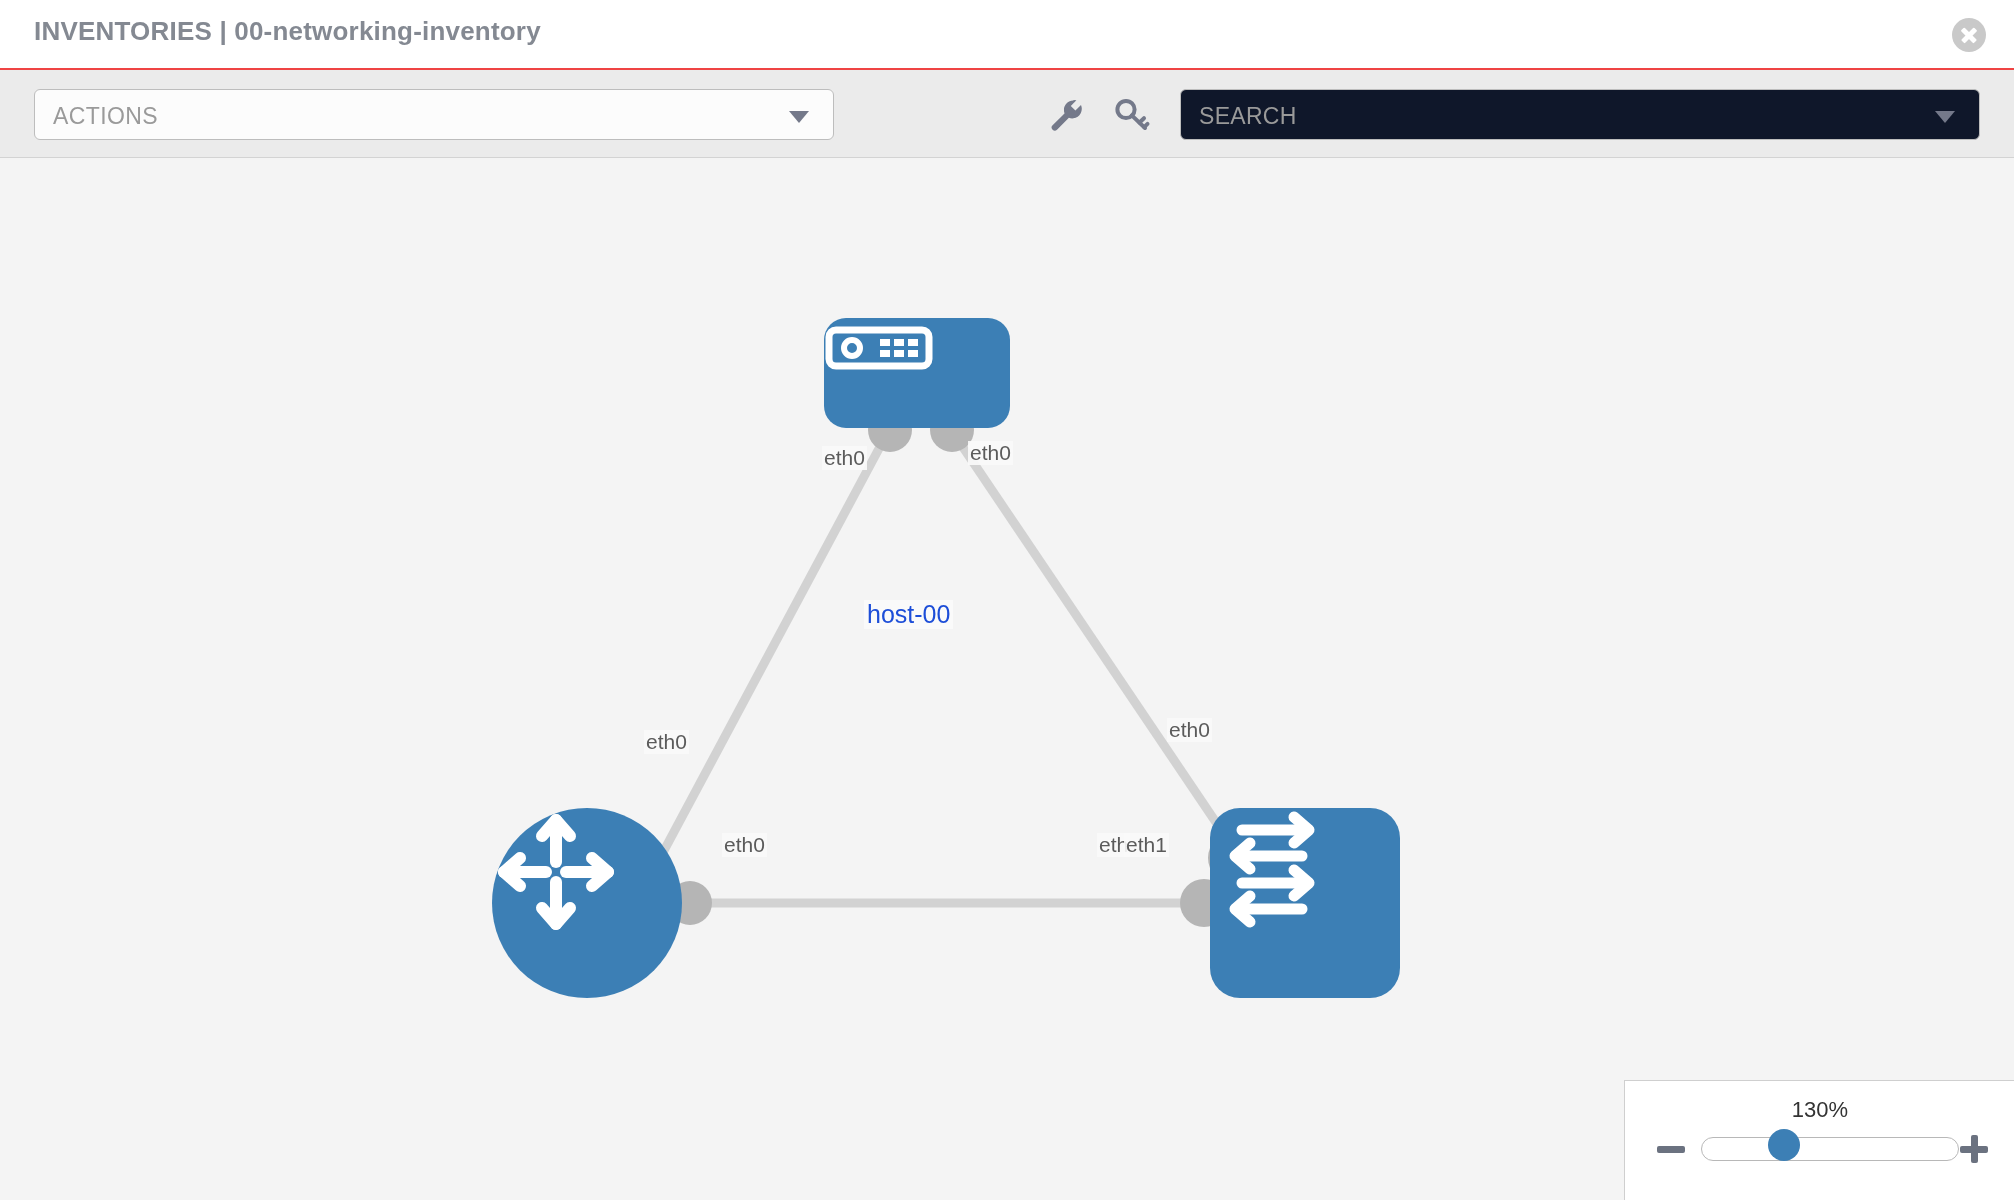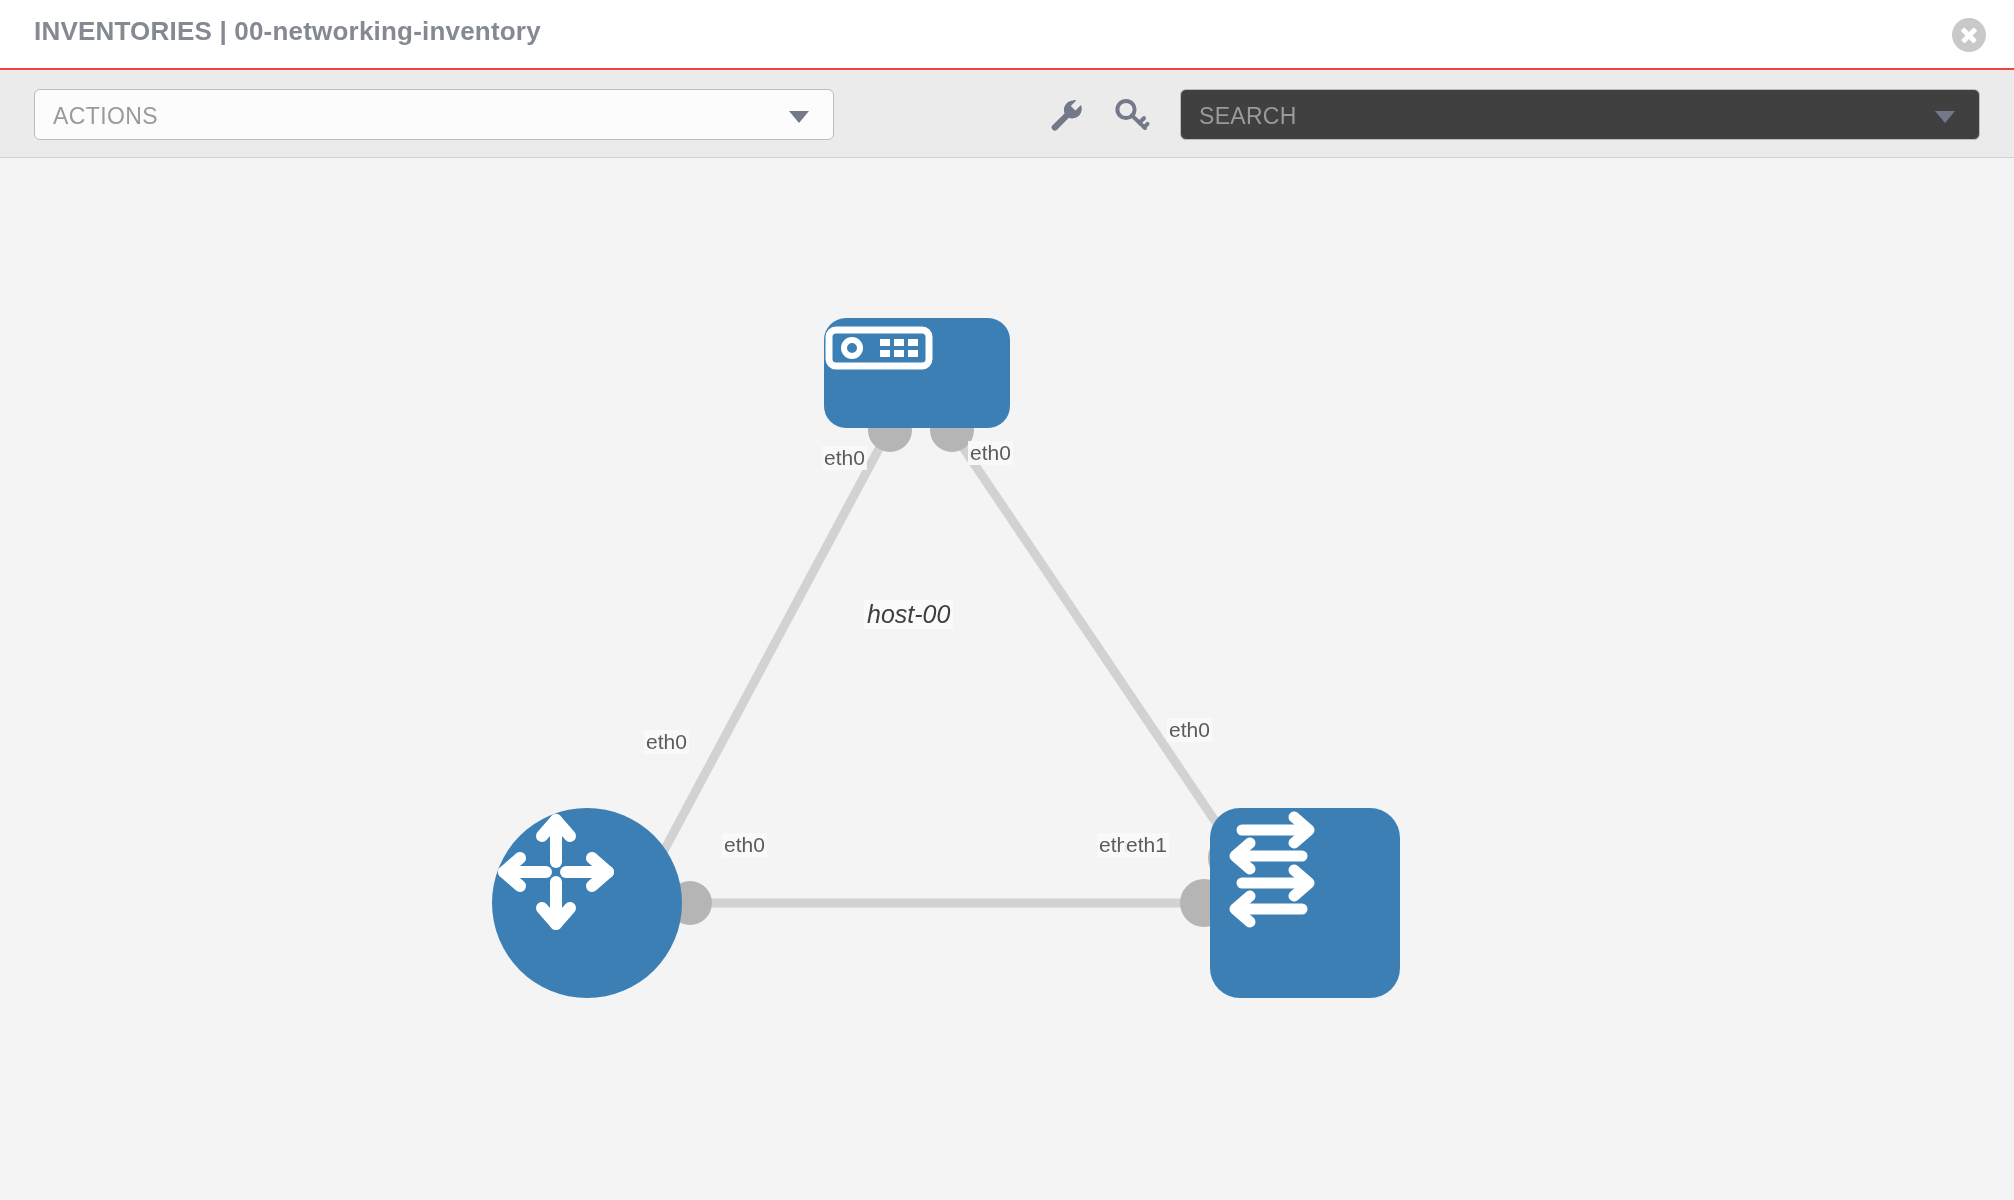--- a/index.html
+++ b/index.html
@@ -109,21 +109,21 @@
   }
   .tool-icon.wrench { left: 1046px; }
   .tool-icon.key    { left: 1113px; }
 
   .search-box {
     position: absolute;
     left: 1180px;
     top: 19px;
     width: 800px;
     height: 51px;
-    background: #404040;
+    background: #0f172a;
     border: 1px solid #bdbdbd;
     border-radius: 6px;
     box-sizing: border-box;
     cursor: text;
   }
   .search-box .placeholder {
     position: absolute;
     left: 18px;
     top: 13px;
     font-size: 23px;
@@ -151,25 +151,24 @@
   .node .shape {
     position: absolute;
     background: #3c7fb5;
     display: flex;
     align-items: center;
     justify-content: center;
   }
   .node-label {
     position: absolute;
     font-size: 25px;
-    color: #404040;
+    color: #1d4ed8;
     background: rgba(250,250,250,0.88);
     white-space: nowrap;
     padding: 0 3px;
-    font-style: italic;
   }
 
   
   #node-host { left: 824px; top: 160px; width: 186px; height: 110px; }
   #node-host .shape { left: 0; top: 0; width: 186px; height: 110px; border-radius: 22px; }
   #node-host .node-label { left: 40px; top: 282px; }
 
   
   #node-router { left: 492px; top: 650px; width: 190px; height: 190px; }
   #node-router .shape { left: 0; top: 0; width: 190px; height: 190px; border-radius: 50%; }
@@ -361,15 +360,27 @@
     </div>
 
     <div class="edge-label" style="left:822px; top:288px;">eth0</div>
     <div class="edge-label" style="left:968px; top:283px;">eth0</div>
     <div class="edge-label" style="left:644px; top:572px;">eth0</div>
     <div class="edge-label" style="left:1167px; top:560px;">eth0</div>
     <div class="edge-label" style="left:722px; top:675px;">eth0</div>
     <div class="edge-label" style="left:1097px; top:675px;text-align:center;">eth</div>
     <div class="edge-label" style="left:1124px; top:675px;">eth1</div>
 
+    <div class="zoom-panel">
+      <div class="zoom-value">130%</div>
+      <div class="zoom-minus">
+        <div class="bar"></div>
+      </div>
+      <div class="zoom-slider"></div>
+      <div class="zoom-thumb"></div>
+      <div class="zoom-plus">
+        <div class="bar-h"></div>
+        <div class="bar-v"></div>
+      </div>
+    </div>
 
   </div>
 </div>
 
 </body></html>

